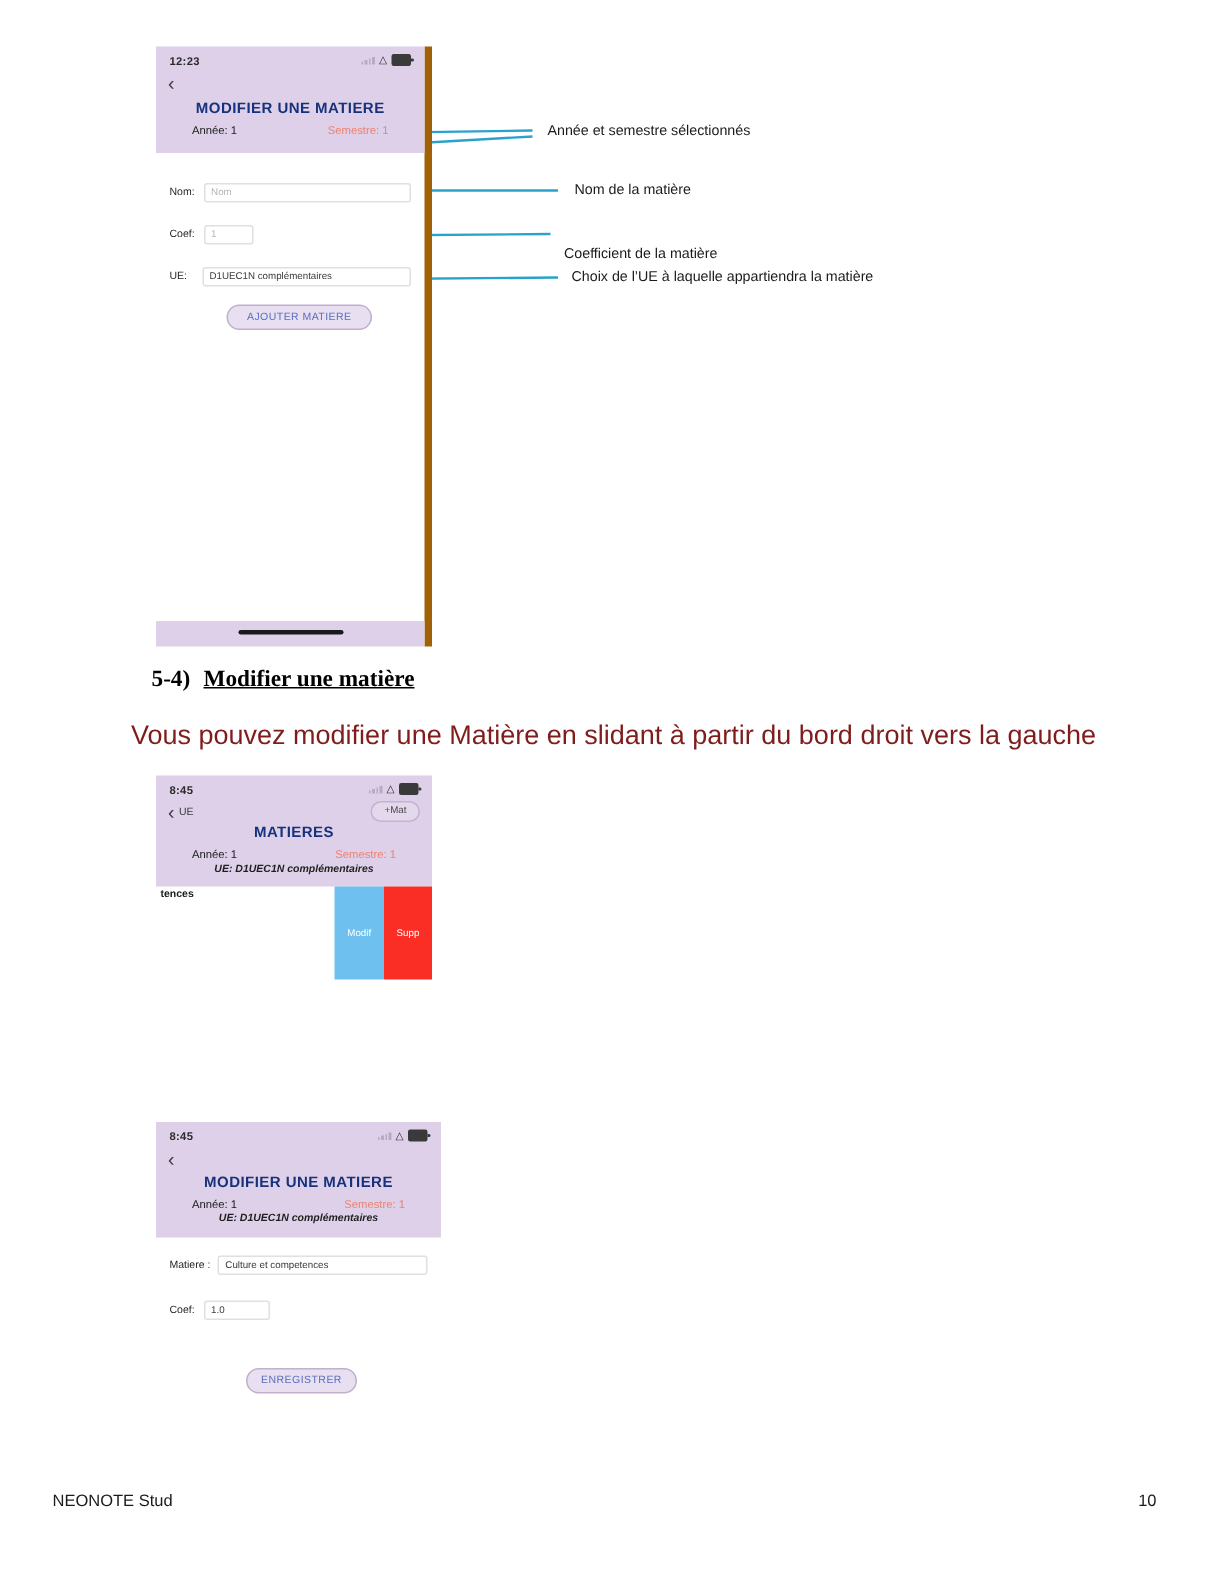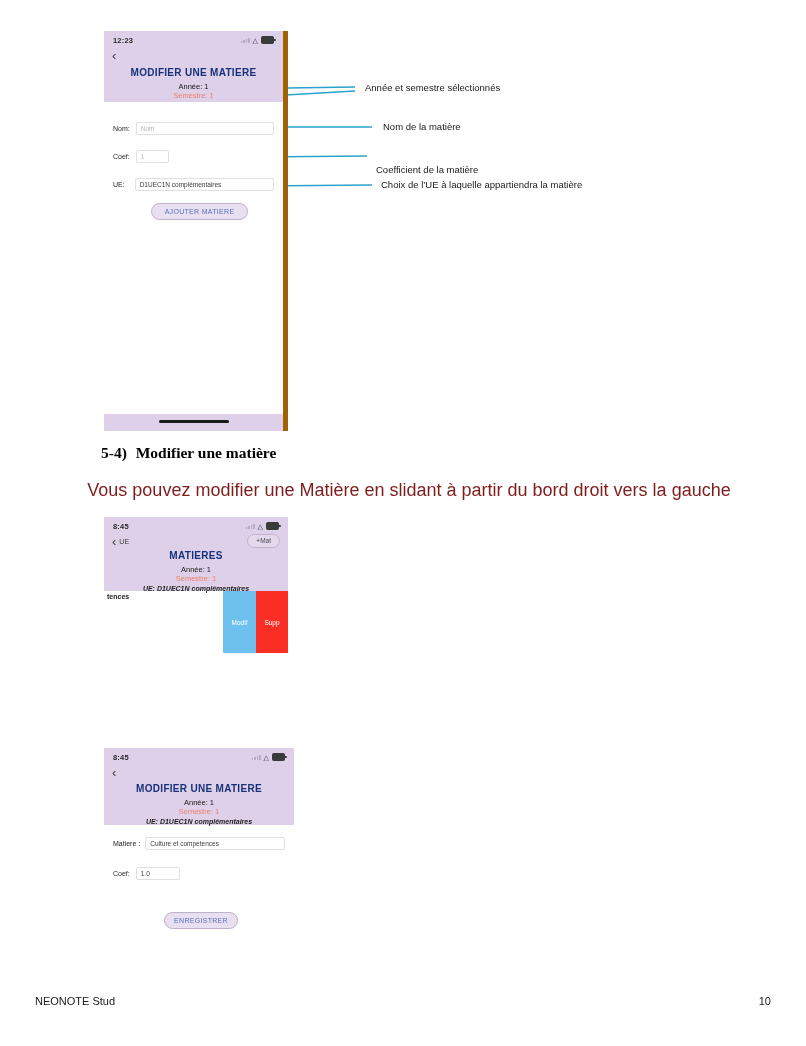--- a/index.html
+++ b/index.html
@@ -35,21 +35,21 @@
     padding:1px 8px 0 8px;height:17px;box-sizing:border-box;}
   .backwrap{display:flex;align-items:center;gap:3px;}
   .chev{font-size:13px;color:#3d3d3d;line-height:1;font-weight:300;}
   .backlbl{font-size:7px;color:#3d3d3d;}
   .pillbtn{border:1px solid #c3b3cf;border-radius:9px;background:#e3d8ec;
     font-size:6.5px;color:#4a4a4a;padding:2.5px 8px;line-height:1;}
 
   .scr-title{text-align:center;font-size:10px;font-weight:bold;color:#17317c;
     letter-spacing:.3px;}
   .inforow{display:flex;justify-content:space-between;align-items:center;
-    padding:0 24px;box-sizing:border-box;flex-direction:column;}
+    padding:0 24px;box-sizing:border-box;}
   .annee{font-size:7.5px;color:#1a1a1a;}
   .semestre{font-size:7.5px;color:#f0806f;}
   .uesub{text-align:center;font-size:7px;font-style:italic;font-weight:bold;
     color:#1f1f1f;}
 
   .frow{display:flex;align-items:center;padding:0 9px;box-sizing:border-box;}
   .flabel{font-size:7px;color:#1e1e1e;white-space:nowrap;}
   .finput{border:1px solid #e0e0e0;border-radius:2px;background:#fff;
     font-size:6.5px;color:#3a3a3a;box-sizing:border-box;display:flex;
     align-items:center;padding:0 4px;}
@@ -72,21 +72,21 @@
 
   
   .anno{position:absolute;font-size:9.5px;color:#1a1a1a;white-space:nowrap;}
   svg.arrows{position:absolute;left:0;top:0;width:806px;height:1046px;
     pointer-events:none;}
 
   
   .h2{position:absolute;font-size:15.5px;font-weight:bold;color:#000;
     font-family:"Liberation Serif", serif;}
   .h2 .num{font-family:"Liberation Serif", serif;margin-left:22px;}
-  .h2 .und{}
+  .h2 .und{text-decoration:underline;}
   .para{position:absolute;font-size:18px;color:#7f1d1d;line-height:17.5px;
     white-space:pre-line;text-align:center;}
   .footer-l{position:absolute;left:35px;top:995px;font-size:11px;color:#1a1a1a;}
   .footer-r{position:absolute;right:35px;top:995px;font-size:11px;color:#1a1a1a;}
 </style>
 </head>
 <body>
 
 <div class="page">
 

